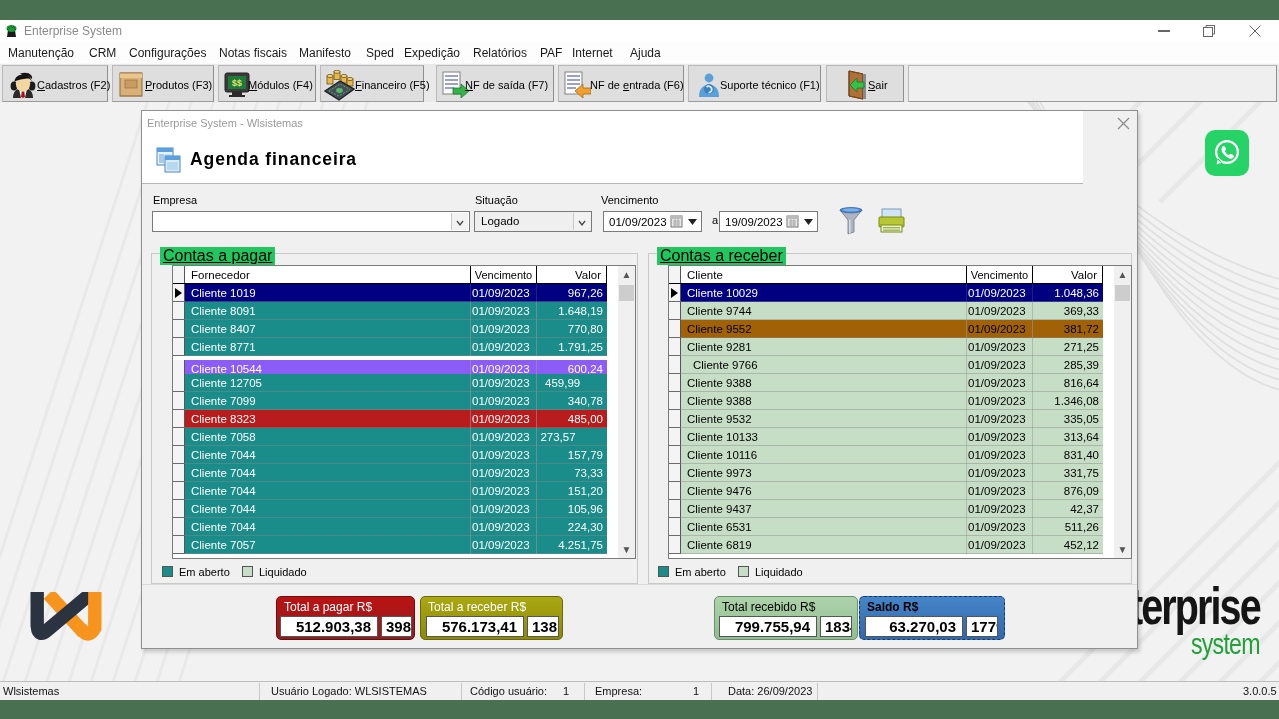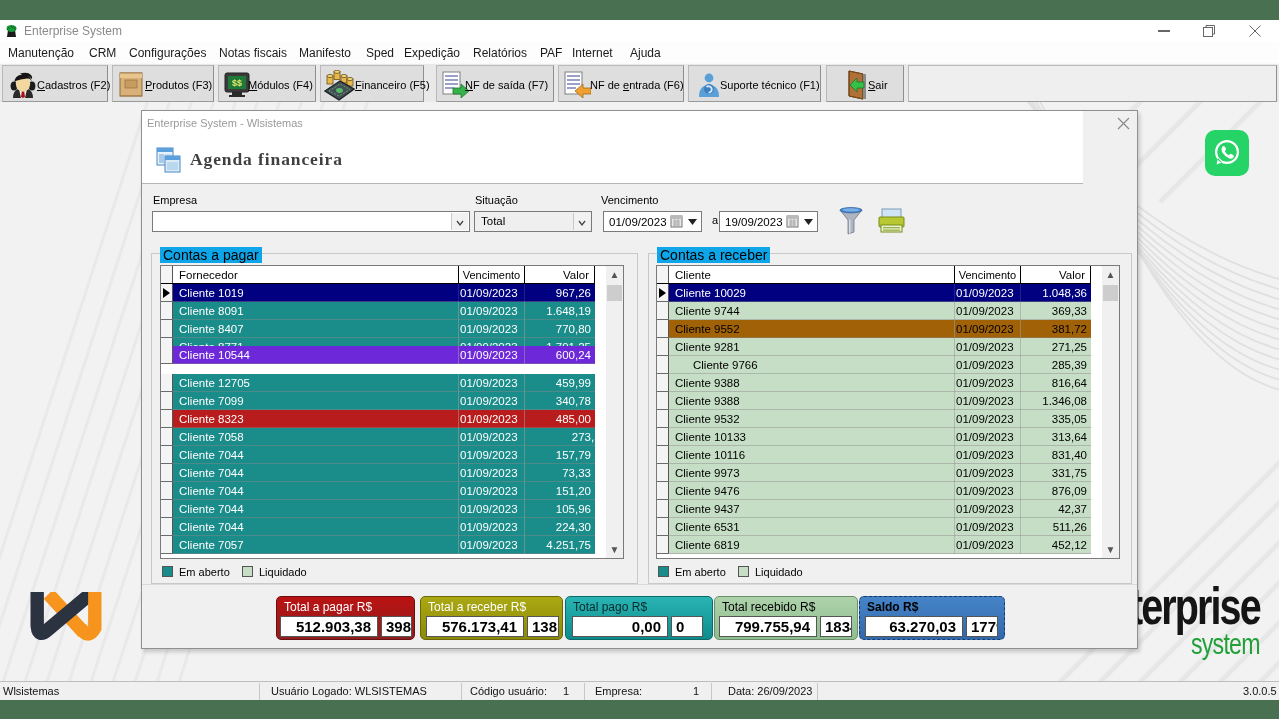--- a/index.html
+++ b/index.html
@@ -25,31 +25,31 @@
 #desktop { left:0; top:102px; width:1279px; height:579px; background:#f2f2f2; overflow:hidden; }
 
 #statusbar { left:0; top:681px; width:1279px; height:19px; background:#f0f0f0; border-top:1px solid #bdbdbd; font-size:11px; color:#111; }
 .st { position:absolute; top:3px; }
 .stdiv { position:absolute; top:1px; width:1px; height:17px; background:#c8c8c8; }
 
 #win { left:141px; top:110px; width:997px; height:539px; background:#f0f0f0; border:1px solid #8f8f8f; box-shadow:2px 3px 4px rgba(0,0,0,0.18); }
 #winhead { position:absolute; left:0; top:0; width:941px; height:73px; background:#ffffff; border-bottom:1px solid #b5b5b5; }
 #wintitle { position:absolute; left:5px; top:6px; font-size:11px; color:#9a9a9a; }
 #winx { position:absolute; left:975px; top:6px; width:13px; height:13px; }
-#bigtitle { position:absolute; left:48px; top:38px; font-size:17.5px; font-weight:bold; color:#404040; letter-spacing:0.9px;font-family:Liberation Serif, serif; }
+#bigtitle { position:absolute; left:48px; top:38px; font-size:17.5px; font-weight:bold; color:#000000; letter-spacing:0.9px; }
 
 .flabel { position:absolute; font-size:11px; color:#000; }
 .combo { position:absolute; height:21px; background:#fff; border:1px solid #7a7a7a; }
 .combo .arrowbox { position:absolute; right:1px; top:1px; bottom:1px; width:17px; background:#f2f2f2; border-left:1px solid #c8c8c8; }
 .carr { position:absolute; right:4px; top:6px; width:8px; height:8px; }
 
 .gbox { position:absolute; border:1px solid #c9c9c9; }
-.gblabel { position:absolute; top:-7px; left:8px; background:#0ea5e9; padding:0 3px; font-size:14px; color:#000; }
-
-.grid { position:absolute; background:#fff; border:1px solid #7a7a7a; }
+.gblabel { position:absolute; top:-7px; left:8px; background:#22c55e; padding:0 3px; font-size:16px; color:#000;text-decoration:underline; }
+
+.grid { position:absolute; background:#fff; border:1px solid #7a7a7a;margin-left:12px; }
 .ghead { position:absolute; left:0; top:0; height:18px; background:#fff; border-bottom:1px solid #000; font-size:11.5px; color:#000; }
 .grow { position:absolute; height:18px; font-size:11.5px; }
 .gmark { position:absolute; left:0; width:12px; height:18px; background:#f4f4f4; border-right:1px solid #555; border-bottom:1px solid #555; }
 .cell { position:absolute; top:0; height:18px; line-height:18px; white-space:nowrap; overflow:hidden; }
 .sb { position:absolute; width:17px; background:#f0f0f0; }
 .sb .up, .sb .dn { position:absolute; left:0; width:17px; height:17px; color:#555; font-size:10px; text-align:center; line-height:17px; }
 .sb .thumb { position:absolute; left:1px; width:15px; background:#cdcdcd; }
 
 .legsq { position:absolute; width:11px; height:11px; border:1px solid #555; }
 .legtxt { position:absolute; font-size:11px; color:#000; }
@@ -267,21 +267,21 @@
     <span class="flabel" style="left:11px;top:83px">Empresa</span>
     <div class="combo" style="left:10px;top:100px;width:318px">
       <div class="arrowbox">
           <svg class="carr" viewBox="0 0 8 8">
             <path d="M1 2 L4 6 L7 2" fill="none" stroke="#444" stroke-width="1.3"></path>
           </svg>
         </div>
     </div>
     <span class="flabel" style="left:333px;top:83px">Situação</span>
     <div class="combo" style="left:332px;top:100px;width:118px;background:#efefef">
-      <span style="position:absolute;left:6px;top:3px;font-size:11.5px">Total</span>
+      <span style="position:absolute;left:6px;top:3px;font-size:11.5px">Logado</span>
       <div class="arrowbox">
           <svg class="carr" viewBox="0 0 8 8">
             <path d="M1 2 L4 6 L7 2" fill="none" stroke="#444" stroke-width="1.3"></path>
           </svg>
         </div>
     </div>
     <span class="flabel" style="left:459px;top:83px">Vencimento</span>
     <div class="combo" style="left:461px;top:100px;width:99px">
       <span style="position:absolute;left:5px;top:4px;font-size:11.5px">01/09/2023</span>
       <svg style="position:absolute;right:18px;top:3px" width="13" height="13" viewBox="0 0 13 13">
@@ -367,34 +367,34 @@
         </div>
         <div class="grow" style="top:72px;left:0;width:434px;background:#1a8c8a;color:#fff">
           <div class="gmark"></div>
           <span class="cell" style="left:18px;width:200px">Cliente 8771</span>
           <span class="cell" style="left:299px;width:64px;font-size:11.5px">01/09/2023</span>
           <span class="cell" style="left:364px;width:66px;text-align:right">1.791,25</span>
           <div style="position:absolute;left:297px;top:0;width:1px;height:18px;background:#9c9c9c;opacity:0.55"></div>
           <div style="position:absolute;left:363px;top:0;width:1px;height:18px;background:#9c9c9c;opacity:0.55"></div>
           <div style="position:absolute;left:0;bottom:0;width:434px;height:1px;background:#888;opacity:0.45"></div>
         </div>
-        <div class="grow" style="top:80px;left:0;width:434px;background:#6d28d9;color:#fff">
+        <div class="grow" style="top:94px;left:0;width:434px;background:#8b5cf6;color:#fff">
           <div class="gmark"></div>
           <span class="cell" style="left:18px;width:200px">Cliente 10544</span>
           <span class="cell" style="left:299px;width:64px;font-size:11.5px">01/09/2023</span>
           <span class="cell" style="left:364px;width:66px;text-align:right">600,24</span>
           <div style="position:absolute;left:297px;top:0;width:1px;height:18px;background:#9c9c9c;opacity:0.55"></div>
           <div style="position:absolute;left:363px;top:0;width:1px;height:18px;background:#9c9c9c;opacity:0.55"></div>
           <div style="position:absolute;left:0;bottom:0;width:434px;height:1px;background:#888;opacity:0.45"></div>
         </div>
         <div class="grow" style="top:108px;left:0;width:434px;background:#1a8c8a;color:#fff">
           <div class="gmark"></div>
           <span class="cell" style="left:18px;width:200px">Cliente 12705</span>
           <span class="cell" style="left:299px;width:64px;font-size:11.5px">01/09/2023</span>
-          <span class="cell" style="left:364px;width:66px;text-align:right">459,99</span>
+          <span class="cell" style="left:372px;width:66px;text-align:left">459,99</span>
           <div style="position:absolute;left:297px;top:0;width:1px;height:18px;background:#9c9c9c;opacity:0.55"></div>
           <div style="position:absolute;left:363px;top:0;width:1px;height:18px;background:#9c9c9c;opacity:0.55"></div>
           <div style="position:absolute;left:0;bottom:0;width:434px;height:1px;background:#888;opacity:0.45"></div>
         </div>
         <div class="grow" style="top:126px;left:0;width:434px;background:#1a8c8a;color:#fff">
           <div class="gmark"></div>
           <span class="cell" style="left:18px;width:200px">Cliente 7099</span>
           <span class="cell" style="left:299px;width:64px;font-size:11.5px">01/09/2023</span>
           <span class="cell" style="left:364px;width:66px;text-align:right">340,78</span>
           <div style="position:absolute;left:297px;top:0;width:1px;height:18px;background:#9c9c9c;opacity:0.55"></div>
@@ -407,21 +407,21 @@
           <span class="cell" style="left:299px;width:64px;font-size:11.5px">01/09/2023</span>
           <span class="cell" style="left:364px;width:66px;text-align:right">485,00</span>
           <div style="position:absolute;left:297px;top:0;width:1px;height:18px;background:#9c9c9c;opacity:0.55"></div>
           <div style="position:absolute;left:363px;top:0;width:1px;height:18px;background:#9c9c9c;opacity:0.55"></div>
           <div style="position:absolute;left:0;bottom:0;width:434px;height:1px;background:#888;opacity:0.45"></div>
         </div>
         <div class="grow" style="top:162px;left:0;width:434px;background:#1a8c8a;color:#fff">
           <div class="gmark"></div>
           <span class="cell" style="left:18px;width:200px">Cliente 7058</span>
           <span class="cell" style="left:299px;width:64px;font-size:11.5px">01/09/2023</span>
-          <span class="cell" style="left:380px;width:66px;text-align:right">273,57</span>
+          <span class="cell" style="left:352px;width:66px;text-align:center">273,57</span>
           <div style="position:absolute;left:297px;top:0;width:1px;height:18px;background:#9c9c9c;opacity:0.55"></div>
           <div style="position:absolute;left:363px;top:0;width:1px;height:18px;background:#9c9c9c;opacity:0.55"></div>
           <div style="position:absolute;left:0;bottom:0;width:434px;height:1px;background:#888;opacity:0.45"></div>
         </div>
         <div class="grow" style="top:180px;left:0;width:434px;background:#1a8c8a;color:#fff">
           <div class="gmark"></div>
           <span class="cell" style="left:18px;width:200px">Cliente 7044</span>
           <span class="cell" style="left:299px;width:64px;font-size:11.5px">01/09/2023</span>
           <span class="cell" style="left:364px;width:66px;text-align:right">157,79</span>
           <div style="position:absolute;left:297px;top:0;width:1px;height:18px;background:#9c9c9c;opacity:0.55"></div>
@@ -524,21 +524,21 @@
           <div class="gmark"></div>
           <span class="cell" style="left:18px;width:200px">Cliente 9281</span>
           <span class="cell" style="left:299px;width:64px;font-size:11.5px">01/09/2023</span>
           <span class="cell" style="left:364px;width:66px;text-align:right">271,25</span>
           <div style="position:absolute;left:297px;top:0;width:1px;height:18px;background:#9c9c9c;opacity:0.55"></div>
           <div style="position:absolute;left:363px;top:0;width:1px;height:18px;background:#9c9c9c;opacity:0.55"></div>
           <div style="position:absolute;left:0;bottom:0;width:434px;height:1px;background:#888;opacity:0.45"></div>
         </div>
         <div class="grow" style="top:90px;left:0;width:434px;background:#c6dec6;color:#000">
           <div class="gmark"></div>
-          <span class="cell" style="left:36px;width:200px">Cliente 9766</span>
+          <span class="cell" style="left:24px;width:200px">Cliente 9766</span>
           <span class="cell" style="left:299px;width:64px;font-size:11.5px">01/09/2023</span>
           <span class="cell" style="left:364px;width:66px;text-align:right">285,39</span>
           <div style="position:absolute;left:297px;top:0;width:1px;height:18px;background:#9c9c9c;opacity:0.55"></div>
           <div style="position:absolute;left:363px;top:0;width:1px;height:18px;background:#9c9c9c;opacity:0.55"></div>
           <div style="position:absolute;left:0;bottom:0;width:434px;height:1px;background:#888;opacity:0.45"></div>
         </div>
         <div class="grow" style="top:108px;left:0;width:434px;background:#c6dec6;color:#000">
           <div class="gmark"></div>
           <span class="cell" style="left:18px;width:200px">Cliente 9388</span>
           <span class="cell" style="left:299px;width:64px;font-size:11.5px">01/09/2023</span>
@@ -645,25 +645,20 @@
     <div style="position:absolute;left:0;top:473px;width:995px;height:1px;background:#dadada"></div>
     <div class="tot" style="left:134px;width:139px;background:linear-gradient(#bb1212,#8e1f1f);border:1px solid #6a0f0f;border-radius:5px">
       <span class="tl" style="color:#fff">Total a pagar R$</span>
       <div class="f1" style="left:3px;width:98px">512.903,38</div>
       <div class="f2" style="left:104px;width:31px">398</div>
     </div>
     <div class="tot" style="left:278px;width:143px;background:linear-gradient(#aaa812,#8c8a08);border:1px solid #6a680a;border-radius:5px">
       <span class="tl" style="color:#fff">Total a receber R$</span>
       <div class="f1" style="left:5px;width:98px">576.173,41</div>
       <div class="f2" style="left:106px;width:32px;overflow:hidden">1381</div>
-    </div>
-    <div class="tot" style="left:423px;width:148px;background:linear-gradient(#2ab4b4,#0e8c8c);border:1px solid #0a6a6a;border-radius:5px">
-      <span class="tl" style="color:#082a2a">Total pago R$</span>
-      <div class="f1" style="left:6px;width:96px">0,00</div>
-      <div class="f2" style="left:105px;width:32px">0</div>
     </div>
     <div class="tot" style="left:572px;width:144px;background:linear-gradient(#aed2aa,#8fbe8f);border:1px solid #6a8f6a;border-radius:5px">
       <span class="tl" style="color:#000">Total recebido R$</span>
       <div class="f1" style="left:4px;width:98px">799.755,94</div>
       <div class="f2" style="left:105px;width:32px;overflow:hidden">1834</div>
     </div>
     <div class="tot" style="left:717px;width:146px;background:linear-gradient(#4584c8,#3268aa);border:1px dashed #123a6a;border-radius:5px">
       <span class="tl" style="color:#000;font-weight:bold">Saldo R$</span>
       <div class="f1" style="left:5px;width:98px">63.270,03</div>
       <div class="f2" style="left:106px;width:32px;overflow:hidden">1779</div>

